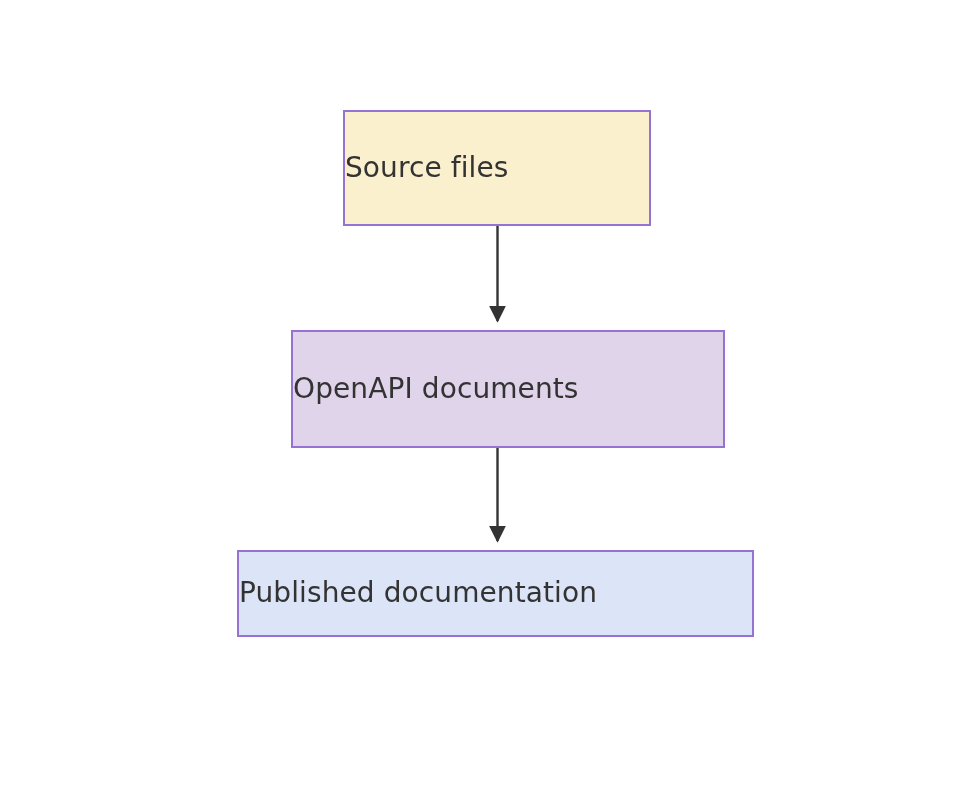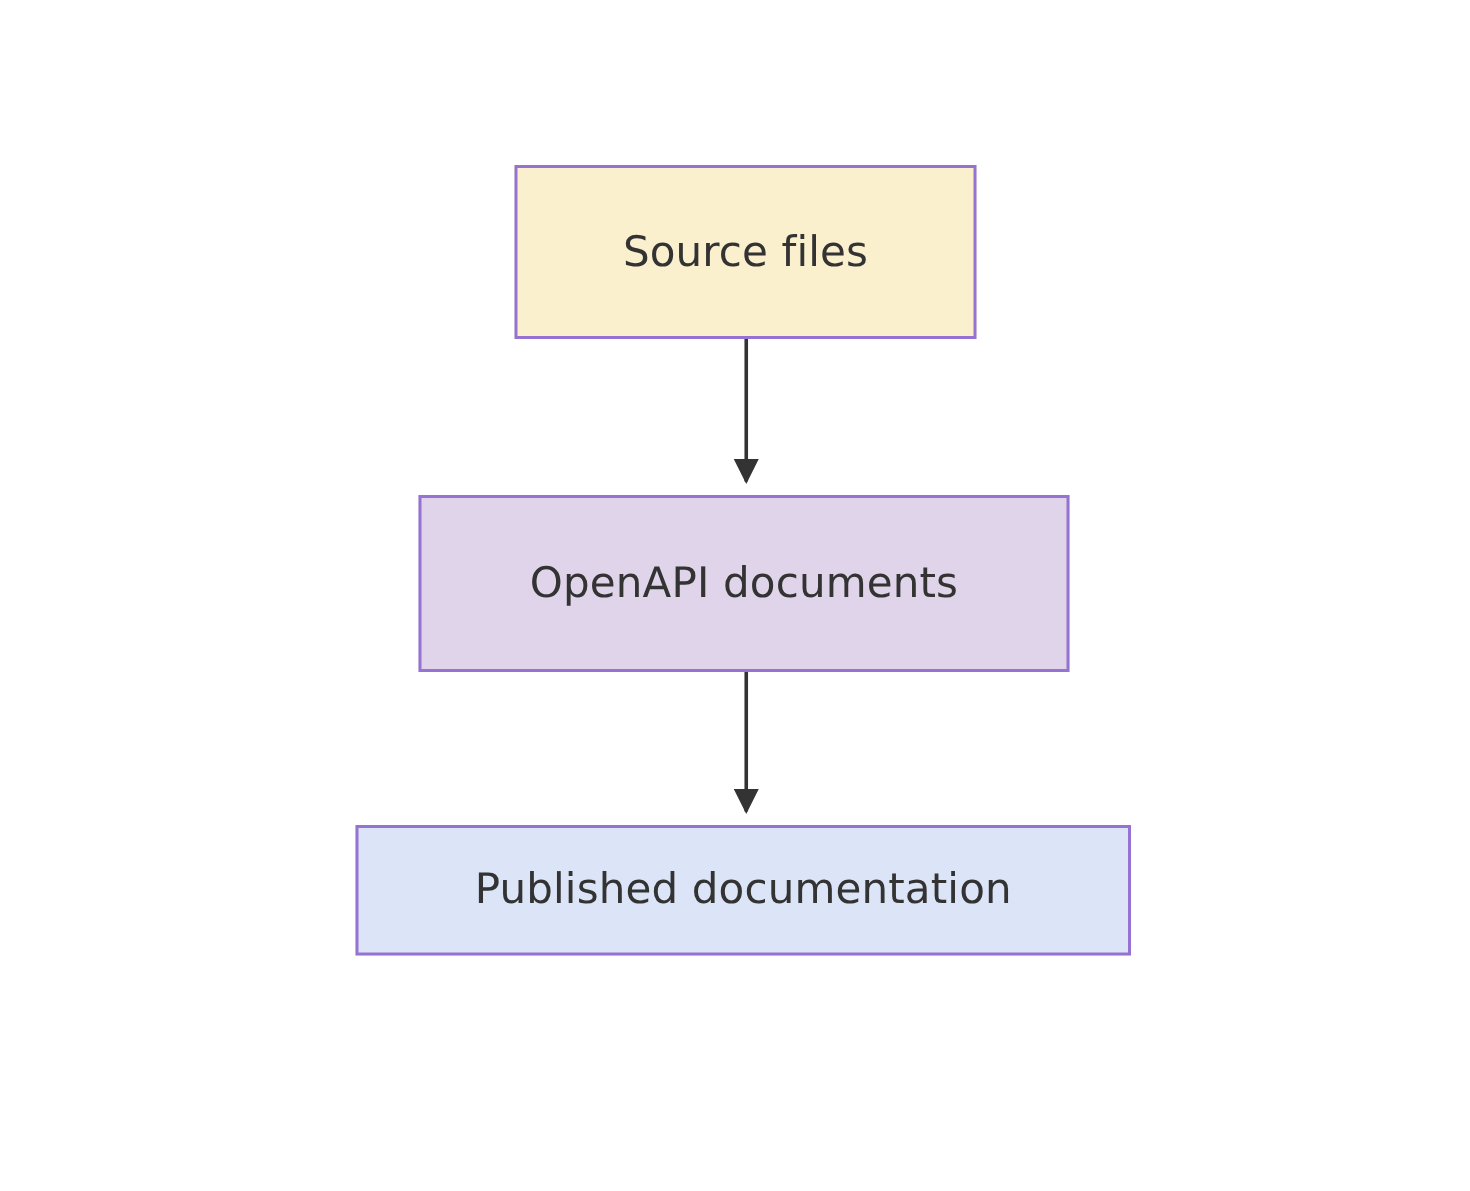--- a/index.html
+++ b/index.html
@@ -25,21 +25,20 @@
     top: 0;
     width: 980px;
     height: 794px;
     pointer-events: none;
   }
   .node {
     position: absolute;
     box-sizing: border-box;
     display: flex;
     align-items: center;
-    justify-content: center;
     border-style: solid;
     border-width: 2px;
   }
   .node-label {
     font-family: "DejaVu Sans", sans-serif;
     font-size: 28px;
     line-height: 1.1;
     color: #333333;
     white-space: nowrap;
     text-align: center;
@@ -83,21 +82,21 @@
 
     <g>
       <line x1="497.5" y1="448" x2="497.5" y2="541" stroke="#333333" stroke-width="2.4" marker-end="url(#arrowhead-marker)"></line>
     </g>
   </svg>
 
   <div class="node" id="node-source-files" style="background-color: rgb(251, 240, 205); border-color: rgb(150, 115, 211);">
     <span class="node-label" style="color: rgb(51, 51, 51);">Source files</span>
   </div>
 
-  <div class="node" id="node-openapi-documents" style="background-color: rgb(224, 212, 234); border-color: rgb(150, 115, 211);">
+  <div class="node" id="node-openapi-documents" style="background-color: rgb(224, 212, 234); border-color: rgb(150, 115, 211); margin-left: 12px;">
     <span class="node-label" style="color: rgb(51, 51, 51);">OpenAPI documents</span>
   </div>
 
   <div class="node" id="node-published-documentation" style="background-color: rgb(220, 229, 247); border-color: rgb(150, 115, 211);">
     <span class="node-label" style="color: rgb(51, 51, 51);">Published documentation</span>
   </div>
 
 </div>
 
 </body></html>

